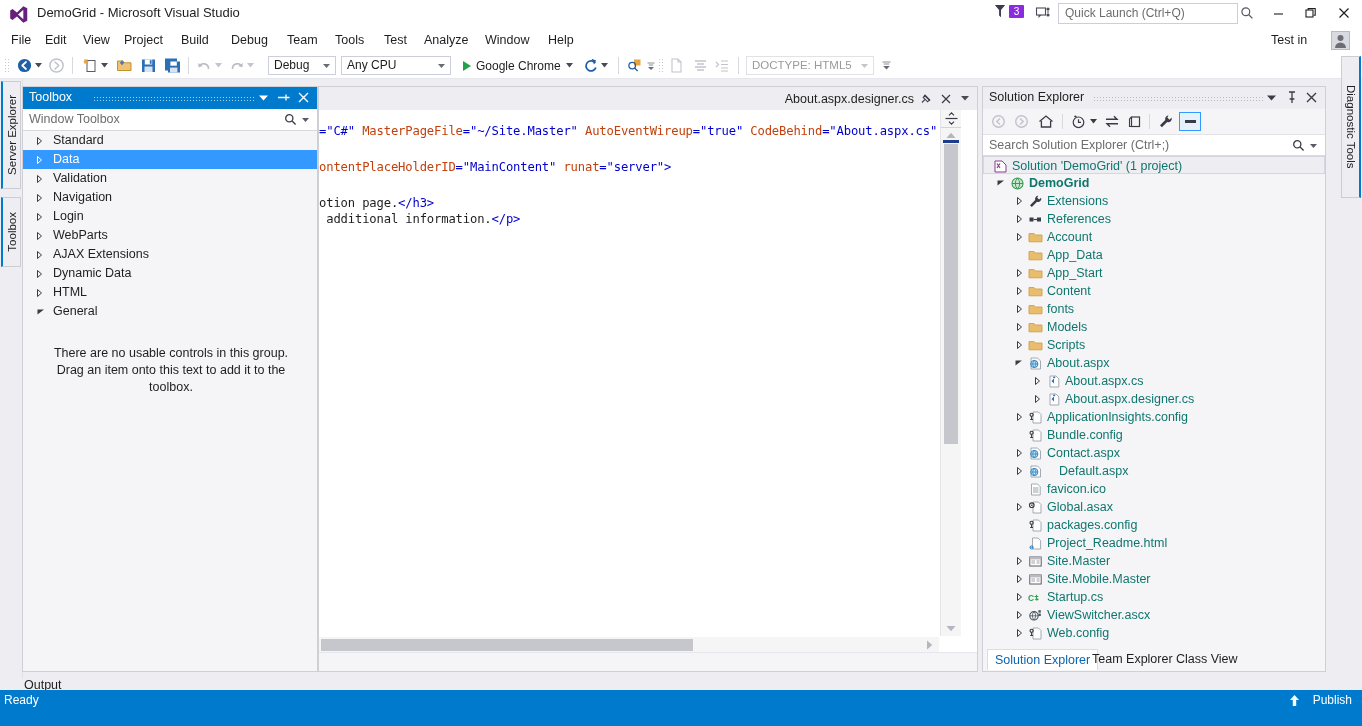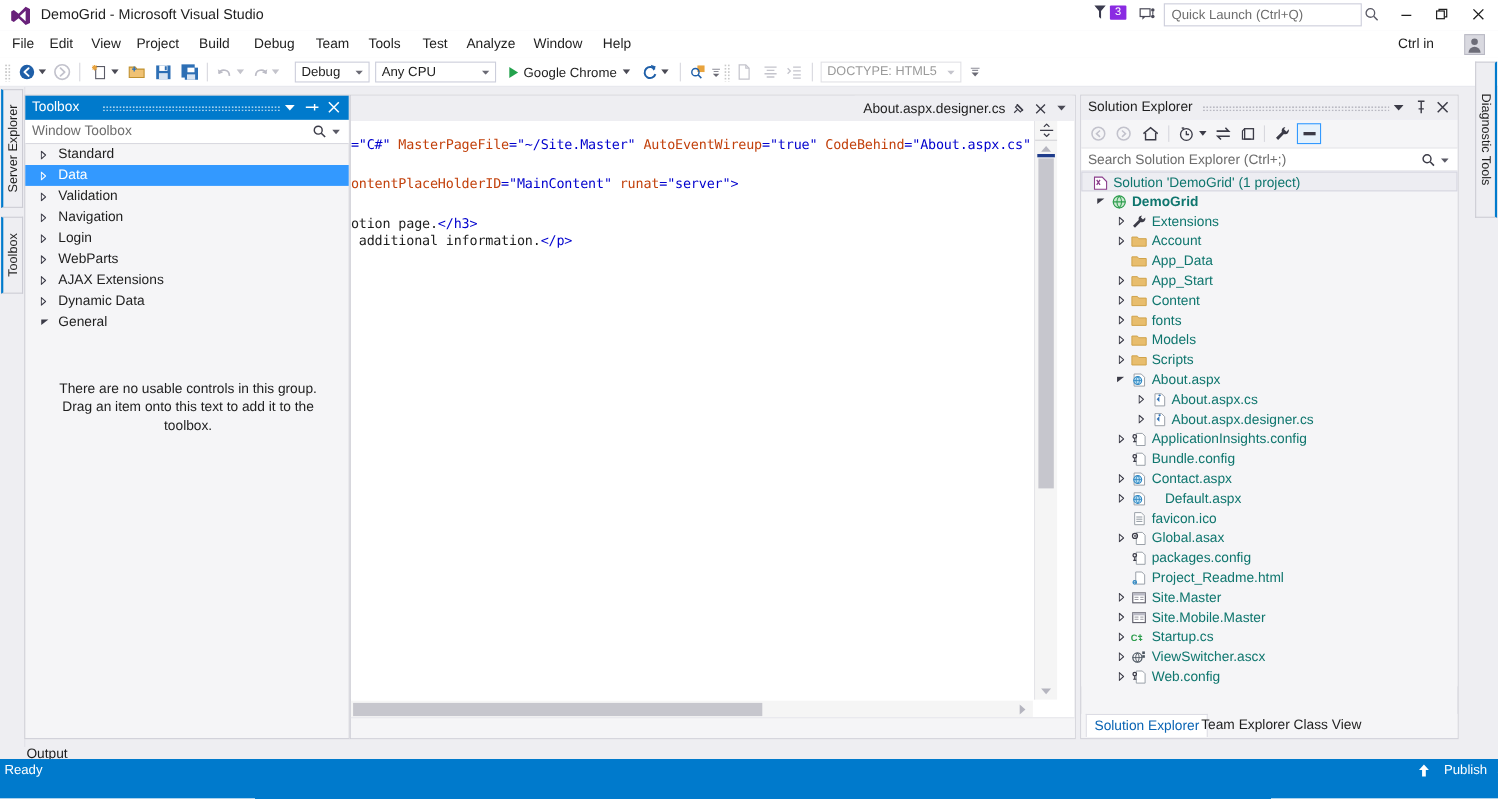--- a/index.html
+++ b/index.html
@@ -400,21 +400,21 @@
     <div class="menu-item" style="left:176px">Build</div>
     <div class="menu-item" style="left:226px">Debug</div>
     <div class="menu-item" style="left:282px">Team</div>
     <div class="menu-item" style="left:330px">Tools</div>
     <div class="menu-item" style="left:379px">Test</div>
     <div class="menu-item" style="left:419px">Analyze</div>
     <div class="menu-item" style="left:480px">Window</div>
     <div class="menu-item" style="left:543px">Help</div>
   </div>
 
-  <div class="signin">Ctrl in</div>
+  <div class="signin">Test in</div>
   <svg class="avatar-btn" viewBox="0 0 19 19">
     <rect x="0.5" y="0.5" width="18" height="18" fill="#d9d9e0" stroke="#b9b9c4"></rect>
     <circle cx="9.5" cy="7" r="3" fill="#6d6d78"></circle>
     <path d="M4 17 a5.5 5.5 0 0 1 11 0 z" fill="#6d6d78"></path>
   </svg>
 
   <div class="toolbar">
     <div class="grip" style="left:4px"></div>
 
     <div class="tb-btn" style="left:16px">
@@ -703,20 +703,28 @@
       <div class="tbx-item">
         <span class="tbx-arrow">
             <svg width="5" height="8" viewBox="0 0 5 8">
               <path d="M0.5 0.5 L4.5 4 L0.5 7.5 Z" fill="none" stroke="#3b3b47" stroke-width="1"></path>
             </svg>
           </span>
         <span>Dynamic Data</span>
       </div>
       <div class="tbx-item">
         <span class="tbx-arrow">
+            <svg width="5" height="8" viewBox="0 0 5 8">
+              <path d="M0.5 0.5 L4.5 4 L0.5 7.5 Z" fill="none" stroke="#3b3b47" stroke-width="1"></path>
+            </svg>
+          </span>
+        <span>HTML</span>
+      </div>
+      <div class="tbx-item">
+        <span class="tbx-arrow">
             <svg width="8" height="6" viewBox="0 0 8 6">
               <path d="M0.5 0.5 L7 0.5 L0.5 5.5 Z" fill="#3b3b47"></path>
             </svg>
           </span>
         <span>General</span>
       </div>
     </div>
 
     <div class="tbx-empty">There are no usable controls in this group. Drag an item onto this text to add it to the toolbox.</div>
   </div>
@@ -913,20 +921,35 @@
             </svg>
           </span>
         <span class="ico" style="left:44px">
           <svg width="15" height="15" viewBox="0 0 15 15">
               <path d="M10.2 1.8 a3.2 3.2 0 0 0 -3 4.2 L2 11.2 L3.8 13 L9 7.8 a3.2 3.2 0 0 0 4.1 -4.1 L11.1 5.6 L9.2 3.7 Z" fill="#3b3b47"></path>
             </svg>
         </span>
         <span class="lbl" style="left:64px">Extensions</span>
       </div>
 
+      <div class="se-row">
+        <span class="exp" style="left:30px">
+            <svg width="5" height="8" viewBox="0 0 5 8">
+              <path d="M0.5 0.5 L4.5 4 L0.5 7.5 Z" fill="none" stroke="#3b3b47" stroke-width="1"></path>
+            </svg>
+          </span>
+        <span class="ico" style="left:44px">
+          <svg width="15" height="15" viewBox="0 0 15 15">
+              <rect x="1.5" y="5.5" width="4" height="4" fill="#3b3b47"></rect>
+              <rect x="9" y="5.5" width="4" height="4" fill="#3b3b47"></rect>
+              <path d="M5.5 7.5 H9" stroke="#3b3b47" stroke-width="1.1"></path>
+            </svg>
+        </span>
+        <span class="lbl" style="left:64px">References</span>
+      </div>
 
       <div class="se-row">
         <span class="exp" style="left:30px">
             <svg width="5" height="8" viewBox="0 0 5 8">
               <path d="M0.5 0.5 L4.5 4 L0.5 7.5 Z" fill="none" stroke="#3b3b47" stroke-width="1"></path>
             </svg>
           </span>
         <span class="ico" style="left:44px">
           <svg width="15" height="15" viewBox="0 0 15 15">
               <path d="M1 3.5 H6 L7.2 5 H14 V11.8 H1 Z" fill="#e8bd6d" stroke="#cfa24a" stroke-width=".9"></path>

